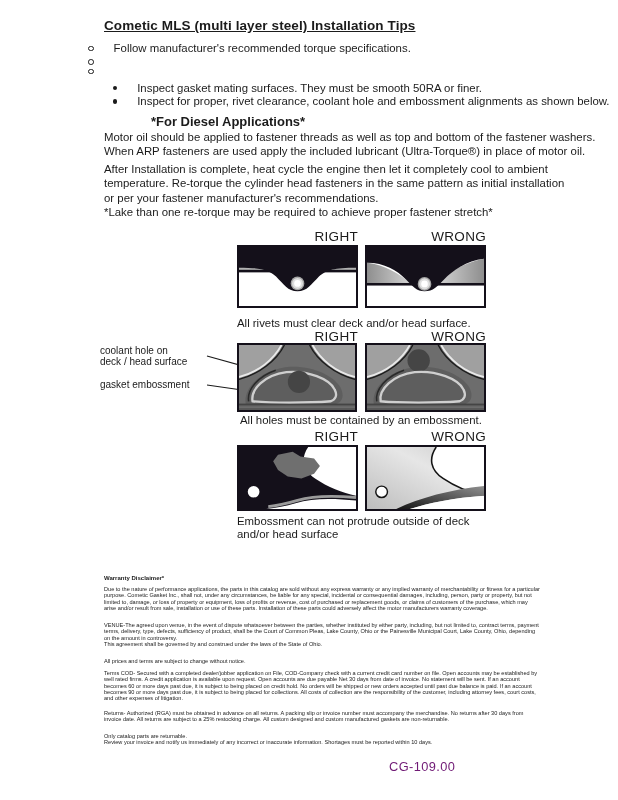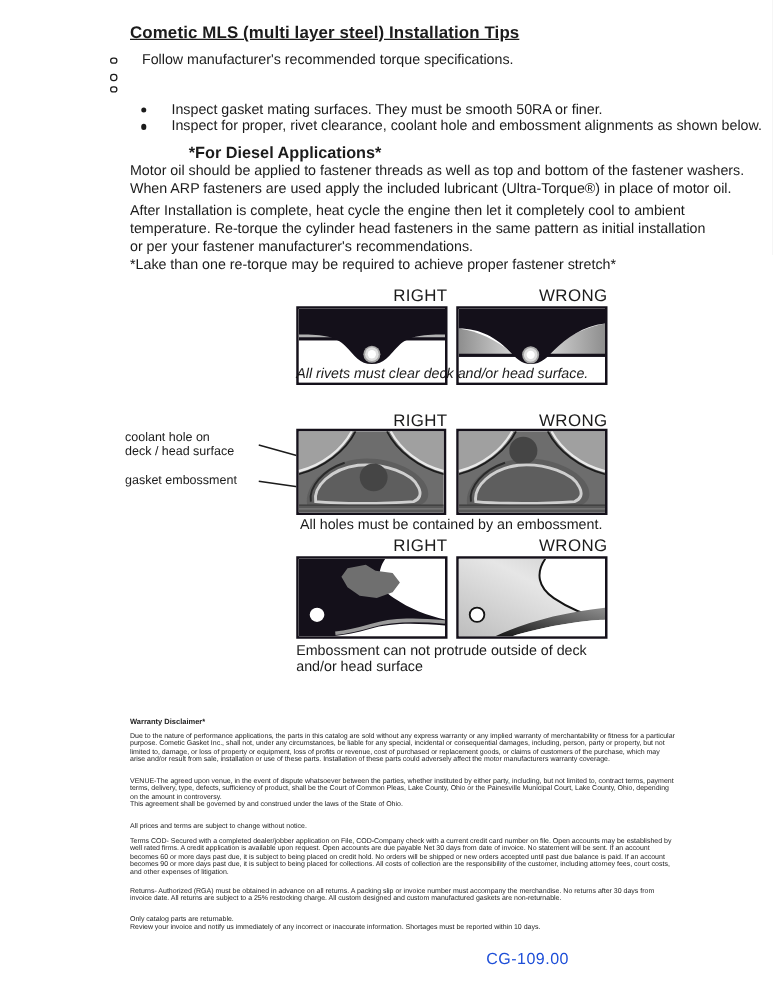--- a/index.html
+++ b/index.html
@@ -26,21 +26,21 @@
   .d-note{left:104px; top:205px;}
   .fig-label{width:121px; text-align:right; font-size:13.5px; font-weight:500; letter-spacing:.3px; white-space:nowrap;}
   .panel{border:2px solid #14101a; background:#fff; box-sizing:border-box;}
   .panel svg{display:block; width:100%; height:100%;}
   .caption{font-size:11.4px; line-height:13px; white-space:pre-line;}
   .annot{font-size:10px; line-height:11.3px; text-align:left; white-space:pre-line; width:106px;}
   .leaders{pointer-events:none;}
   .disc{width:436px; font-size:5.6px; line-height:6.3px; color:#222;}
   .disc-h{font-size:6px; font-weight:bold;}
   .pre{white-space:pre-line;}
-  .pagecode{left:389px; top:759px; font-size:12.8px; letter-spacing:.4px; color:#1d4ed8; white-space:nowrap;}
+  .pagecode{left:389px; top:759px; font-size:12.8px; letter-spacing:.4px; color:#701a75; white-space:nowrap;}
 </style>
 </head>
 <body>
 
 <div class="page">
 
   <div class="abs title">Cometic MLS (multi layer steel) Installation Tips</div>
 
   <div class="abs bullets">
     <div class="b-line">
@@ -106,21 +106,21 @@
       <path d="M0,16 C18,18 34,28 46,37.5 L0,37.5 Z" fill="url(#r1l)"></path>
       <path d="M120,12 C98,16 82,27 71,37.5 L120,37.5 Z" fill="url(#r1r)"></path>
       <rect x="0" y="36.6" width="120" height="2.6" fill="#14101a"></rect>
       <path d="M0,0 H120 V12 C102,14 88,24 79,33 C72,40 68,45 59,45 C51,45 47,40 40,33 C31,24 18,16 0,16 Z" fill="#14101a"></path>
       <circle cx="59" cy="37.5" r="7" fill="#a6a6a6"></circle>
       <circle cx="59" cy="37.5" r="5.6" fill="#dedede"></circle>
       <circle cx="59" cy="37.5" r="3.4" fill="#ffffff"></circle>
     </svg>
   </div>
 
-  <div class="abs caption" style="left:237px; top:293px;font-style:italic;">All rivets must clear deck and/or head surface.</div>
+  <div class="abs caption" style="left:237px; top:317px;">All rivets must clear deck and/or head surface.</div>
 
   <div class="abs fig-label" style="left:237px; top:329px;">RIGHT</div>
   <div class="abs fig-label" style="left:365px; top:329px;">WRONG</div>
 
   <div class="abs annot" style="left:100px; top:345px;">coolant hole on
 deck / head surface</div>
   <div class="abs annot" style="left:100px; top:379px;">gasket embossment</div>
 
   <svg class="abs leaders" style="left:100px; top:330px;" width="260" height="100">
     <line x1="107" y1="26" x2="197" y2="51" stroke="#1b1b1b" stroke-width="1.2"></line>

